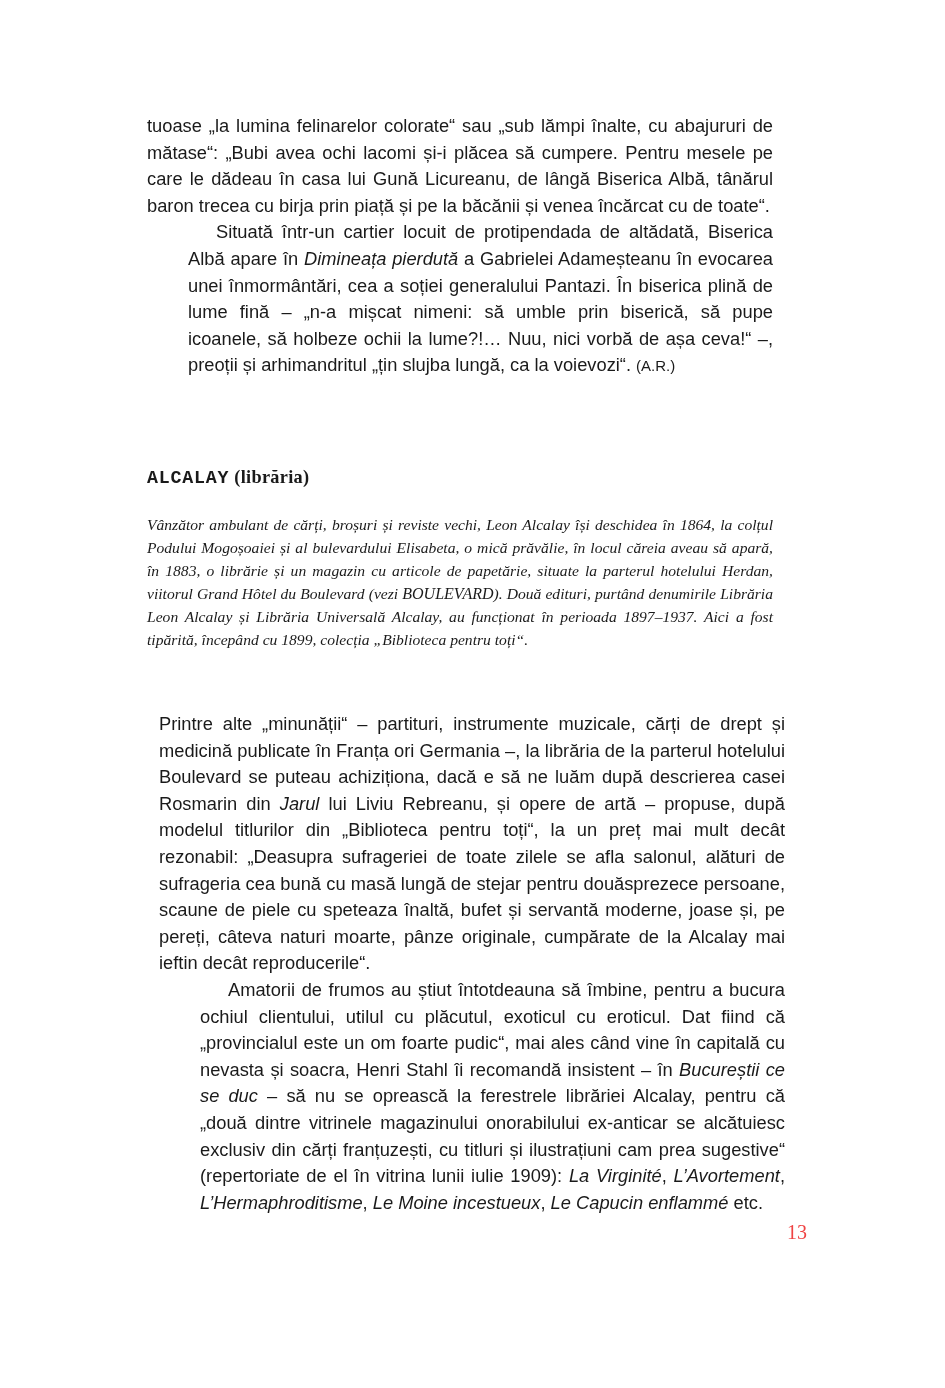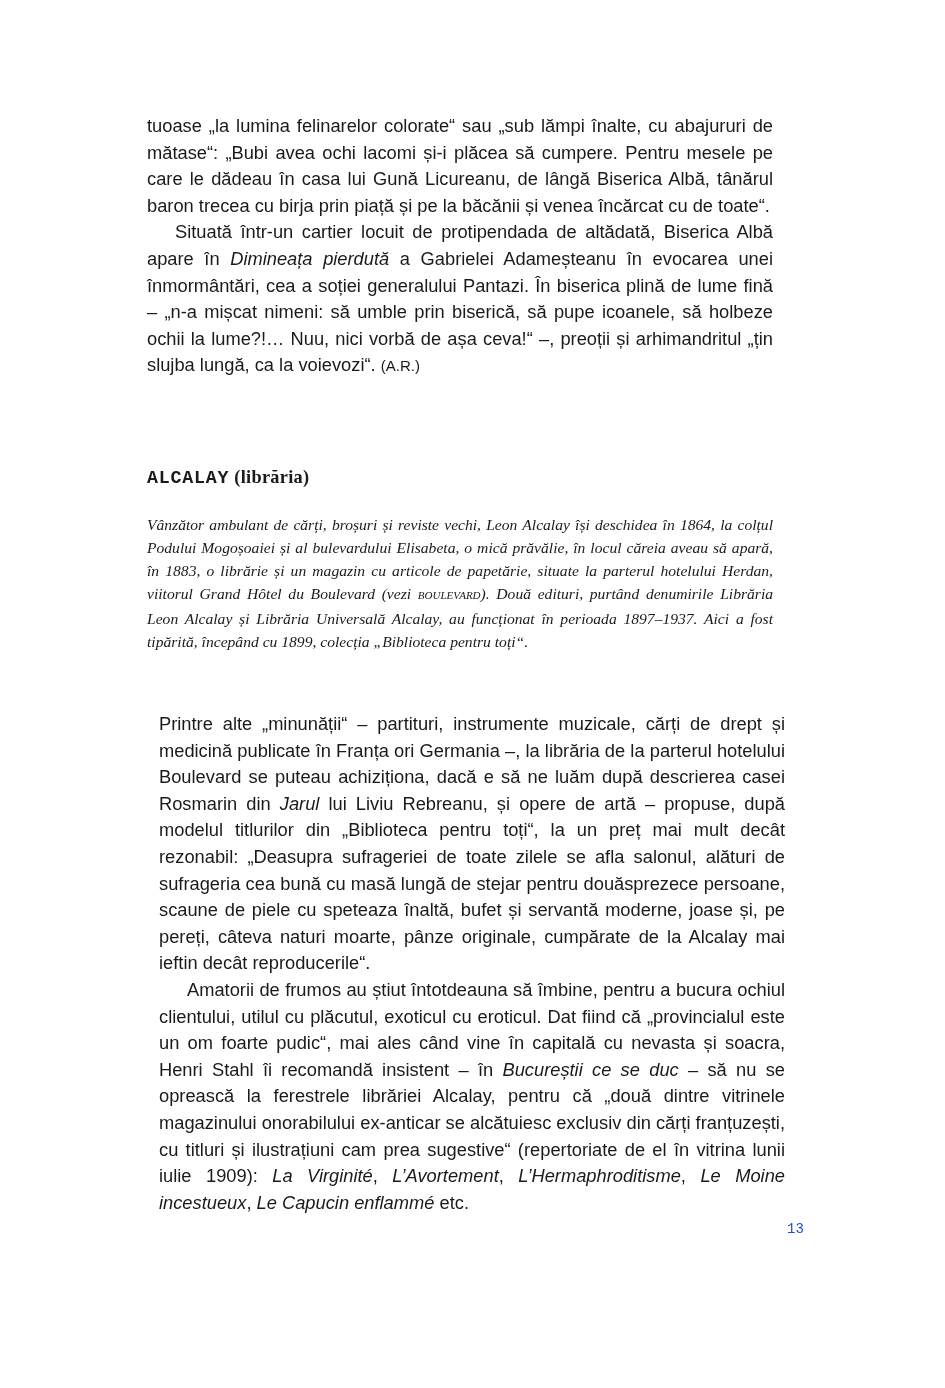--- a/index.html
+++ b/index.html
@@ -1,31 +1,31 @@
 <!DOCTYPE html>
 <html><head>
 <meta charset="utf-8">
 <style>
   html, body { margin: 0; padding: 0; background: #ffffff; }
   body { width: 945px; height: 1388px; position: relative; overflow: hidden;
          font-family: "DejaVu Serif", "Liberation Serif", serif; color: #1a1a1a; }
   .page { position: absolute; left: 147px; top: 113px; width: 626px; }
   .body-text { font-family: Liberation Sans, sans-serif; font-size: 18.3px; line-height: 26.6px;
                text-align: justify; margin: 0; hyphens: none; }
-  .indent { text-indent: 28px; }
+  .indent { text-indent: 28px; margin-left: 41px; }
   .heading { font-family: "Liberation Serif", serif; font-size: 18.3px; margin: 0;
              position: absolute; top: 354px; left: 0; letter-spacing: 0.3px; }
   .heading .caps { letter-spacing: 0.8px; font-family: Liberation Mono, monospace; }
   .abstract { position: absolute; top: 400px; left: 0; width: 626px;
               font-family: "Liberation Serif", serif; font-style: italic;
               font-size: 15.6px; line-height: 23px; text-align: justify; margin: 0; }
-  .abstract .sc { font-style: italic; font-size: 11px; }
+  .abstract .sc { font-style: italic; font-size: 16px; }
   .section2 { position: absolute; top: 598px; left: 12px; width: 626px; }
   .page-number { position: absolute; left: 787px; top: 1221px;
-                 font-family: Liberation Mono, monospace; font-size: 14px; color: #1d4ed8; }
+                 font-family: Liberation Serif, serif; font-size: 20px; color: #ef4444; }
   i { font-style: italic; }
 </style>
 </head>
 <body>
 
 <div class="page">
 
   <p class="body-text">tuoase „la lumina felinarelor colorate“ sau „sub lămpi înalte, cu abajururi de mătase“: „Bubi avea ochi lacomi și-i plăcea să cumpere. Pentru mesele pe care le dădeau în casa lui Gună Licureanu, de lângă Biserica Albă, tânărul baron trecea cu birja prin piață și pe la băcănii și venea încărcat cu de toate“.</p>
 
   <p class="body-text indent"><span>Situată într-un cartier locuit de protipendada de altădată, Biserica Albă apare în </span><i>Dimineața pierdută</i><span> a Gabrielei Adameșteanu în evocarea unei înmormântări, cea a soției generalului Pantazi. În biserica plină de lume fină – „n-a mișcat nimeni: să umble prin biserică, să pupe icoanele, să holbeze ochii la lume?!… Nuu, nici vorbă de așa ceva!“ –, preoții și arhimandritul „țin slujba lungă, ca la voievozi“. </span><span style="font-size:15px;">(A.R.)</span></p>

